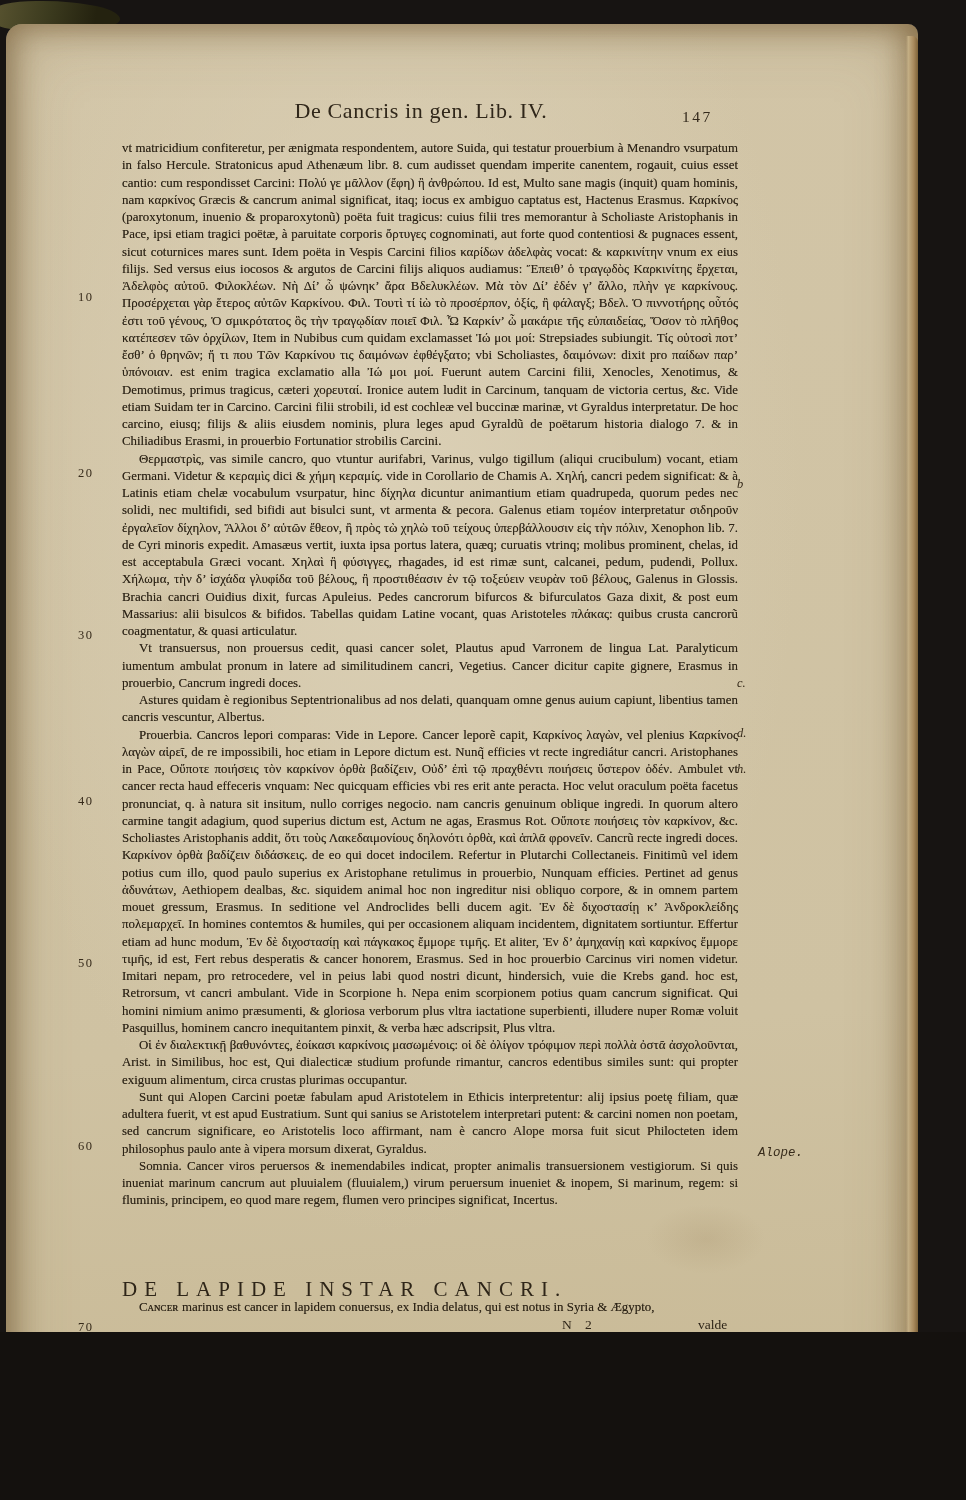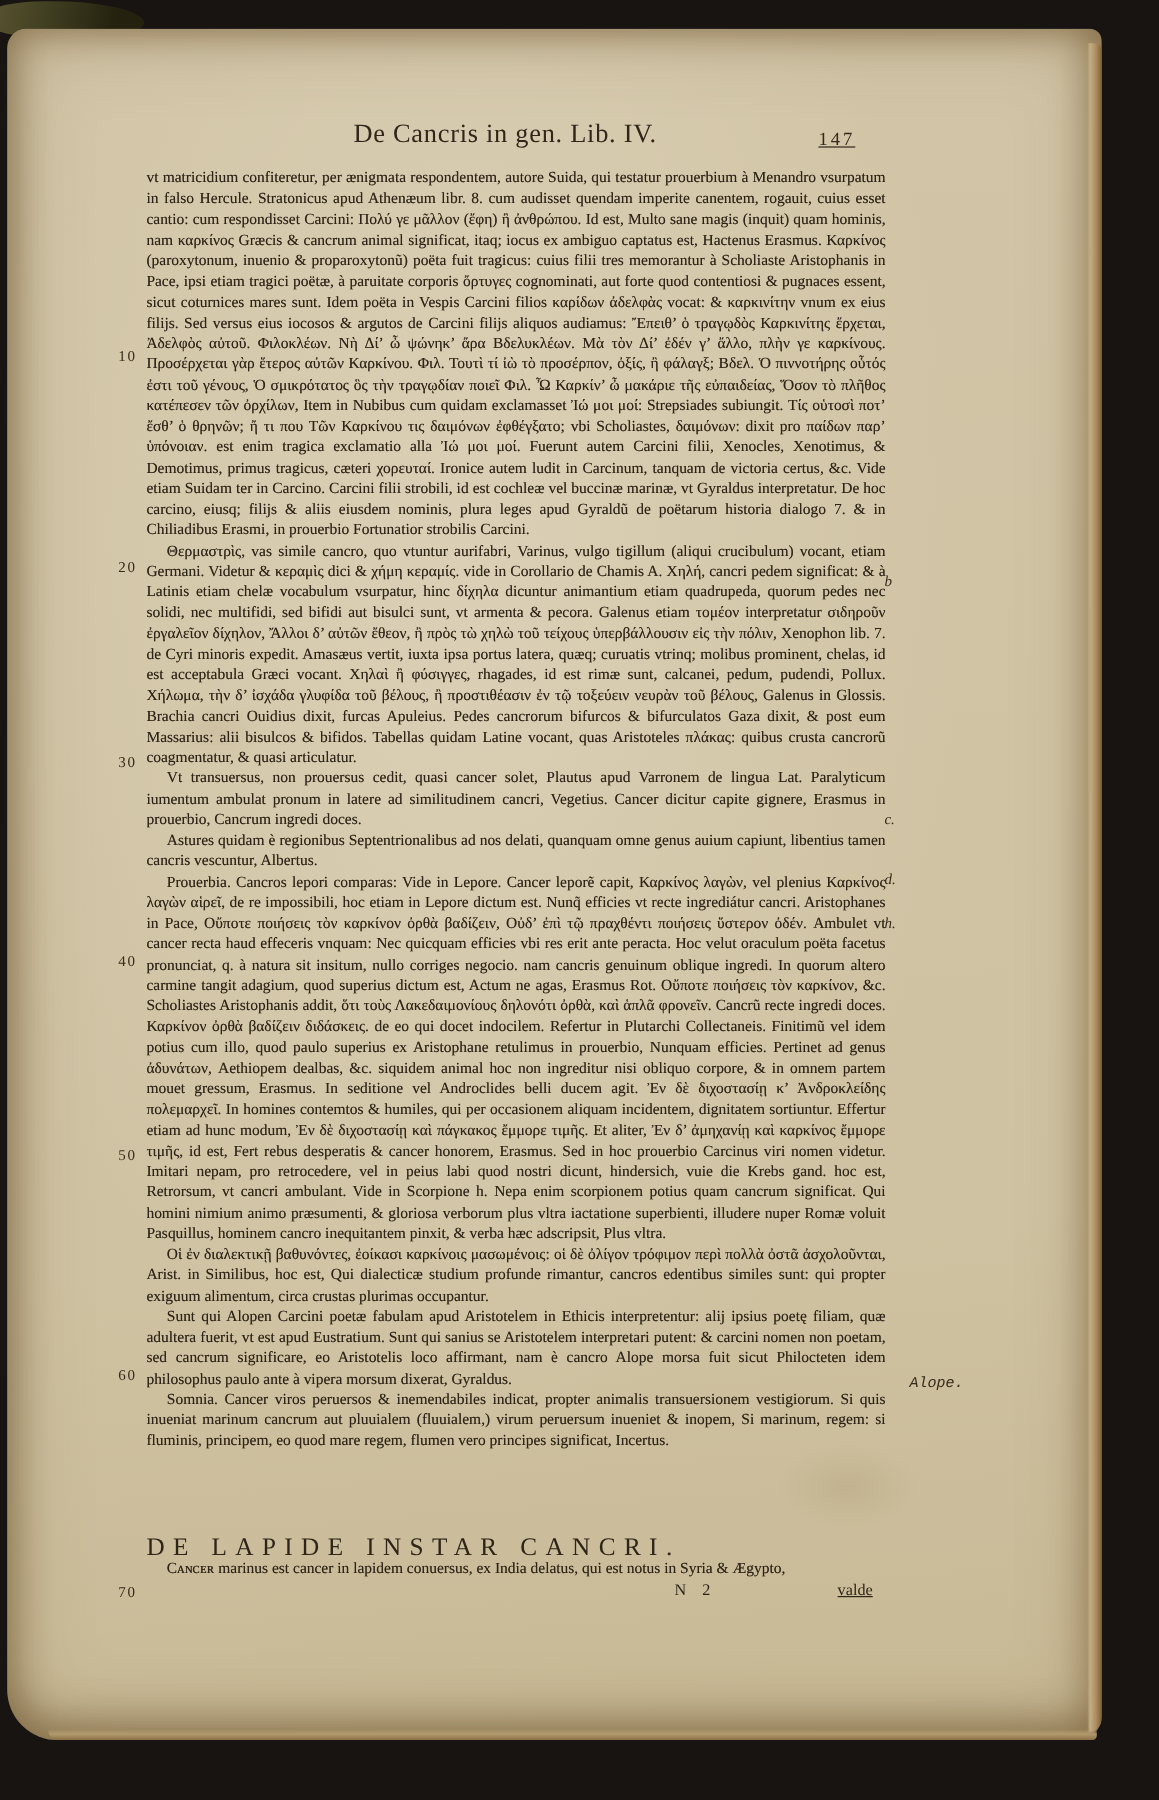--- a/index.html
+++ b/index.html
@@ -1,16 +1,16 @@
 <!DOCTYPE html>
 <html><head>
 <meta charset="utf-8">
 <style>
   html,body{margin:0;padding:0;background:#14110e;}
-  .scene{position:relative;width:966px;height:1500px;background:#171412;overflow:hidden;
+  .scene{position:relative;width:966px;height:1332px;background:#171412;overflow:hidden;
          font-family:"Liberation Serif","DejaVu Serif",serif;}
   .headband{position:absolute;left:-8px;top:1px;width:128px;height:30px;
             background:linear-gradient(100deg,#5a5531 0%,#3b3a1e 45%,#24220f 80%);
             border-radius:40% 70% 45% 40%;}
   .page{position:absolute;left:6px;top:24px;width:912px;height:1426px;
         background-color:#d3c6a8;
         background-image:radial-gradient(ellipse at 42% 32%,#dbd0b6 0%,rgba(219,208,182,0) 55%),
                          linear-gradient(176deg,#d2c5a7 0%,#cfc2a2 70%,#c8b995 100%);
         border-radius:16px 10px 20px 42px;
         box-shadow:inset 0 0 70px rgba(118,94,54,.32),
@@ -19,35 +19,35 @@
                    inset 12px 8px 26px rgba(120,96,60,.30);
         color:#2e2518;}
   .page-edge-right{position:absolute;right:0;top:12px;bottom:6px;width:12px;
         border-radius:0 8px 16px 0;
         background:linear-gradient(to left,#7e6339 0%,#a8895c 35%,#c3ae84 80%,rgba(195,174,132,0) 100%);}
   .page-edge-bottom{position:absolute;left:34px;right:4px;bottom:0;height:9px;
         border-radius:0 0 14px 36px;
         background:linear-gradient(to top,#8a6f45 0%,#b39a6e 55%,rgba(179,154,110,0) 100%);}
   .running-title{position:absolute;top:74px;left:60px;width:710px;text-align:center;
         font-size:22px;letter-spacing:.6px;color:#30271a;}
-  .page-number{position:absolute;top:84px;left:676px;font-size:15.5px;letter-spacing:2.5px;color:#33291b;text-decoration:underline;}
+  .page-number{position:absolute;top:84px;left:676px;font-size:15.5px;letter-spacing:2.5px;color:#33291b;}
   .body-text{position:absolute;left:116px;top:116px;width:616px;height:1138px;overflow:hidden;
         font-size:12.9px;line-height:17.25px;text-align:justify;color:#2d2417;
         text-shadow:0 0 .35px rgba(46,37,23,.55);}
   .body-text p{margin:0;}
   .body-text p.indent{text-indent:17px;}
-  .line-no{position:absolute;left:72px;width:36px;text-align:right;
+  .line-no{position:absolute;left:72px;width:36px;
         font-size:12.5px;letter-spacing:1.5px;color:#362a1a;}
   .side-note{position:absolute;font-style:italic;font-size:12.5px;color:#362a1a;}
   .section-heading{position:absolute;top:1253px;left:116px;width:616px;text-align:left;
         font-size:21px;letter-spacing:7px;color:#2e2518;white-space:nowrap;}
   .opening-line{position:absolute;top:1276px;left:116px;width:616px;text-indent:17px;
         font-size:12.9px;text-align:justify;color:#2d2417;text-shadow:0 0 .35px rgba(46,37,23,.55);}
   .signature-mark{position:absolute;top:1293px;left:556px;font-size:13.5px;letter-spacing:5px;color:#2e2518;}
-  .catchword{position:absolute;top:1293px;left:692px;font-size:13.5px;color:#2e2518;text-decoration:underline;}
+  .catchword{position:absolute;top:1293px;left:692px;font-size:13.5px;color:#2e2518;}
   .stain1{position:absolute;left:640px;top:1180px;width:120px;height:70px;border-radius:50%;
         background:radial-gradient(ellipse,rgba(150,125,85,.18),rgba(150,125,85,0) 70%);}
   .stain2{position:absolute;left:130px;top:560px;width:90px;height:50px;border-radius:50%;
         background:radial-gradient(ellipse,rgba(150,125,85,.12),rgba(150,125,85,0) 70%);}
 </style>
 </head>
 <body>
 
 <div class="scene">
   <div class="headband"></div>

